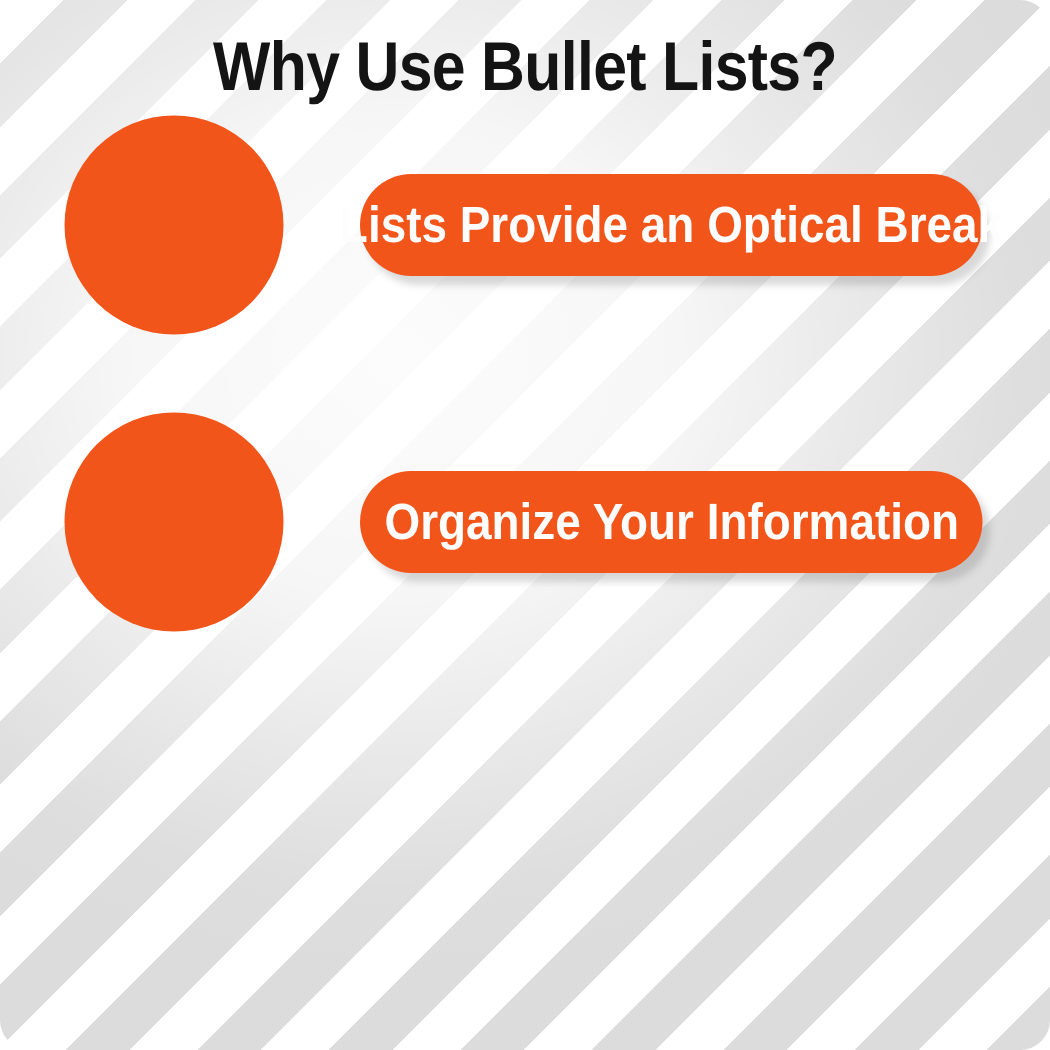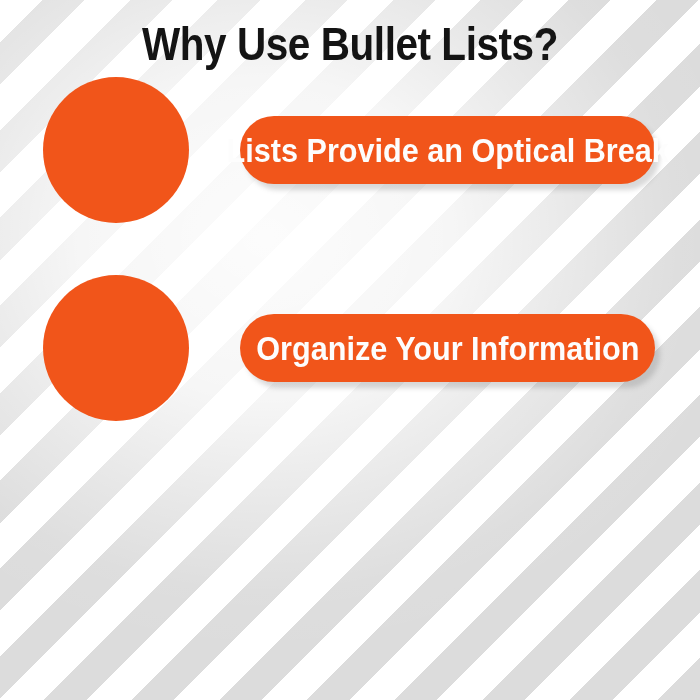--- a/index.html
+++ b/index.html
@@ -8,20 +8,21 @@
     background: #ffffff;
   }
 
   #infographic {
     position: relative;
     width: 700px;
     height: 700px;
     overflow: hidden;
     background: #ffffff;
     font-family: "Liberation Sans", sans-serif;
+    border-radius: 20px;
   }
 
   
   .bg-stripes {
     position: absolute;
     inset: 0;
     background-image: repeating-linear-gradient(
       -45deg,
       #dcdcdc 0px,
       #dcdcdc 30px,

